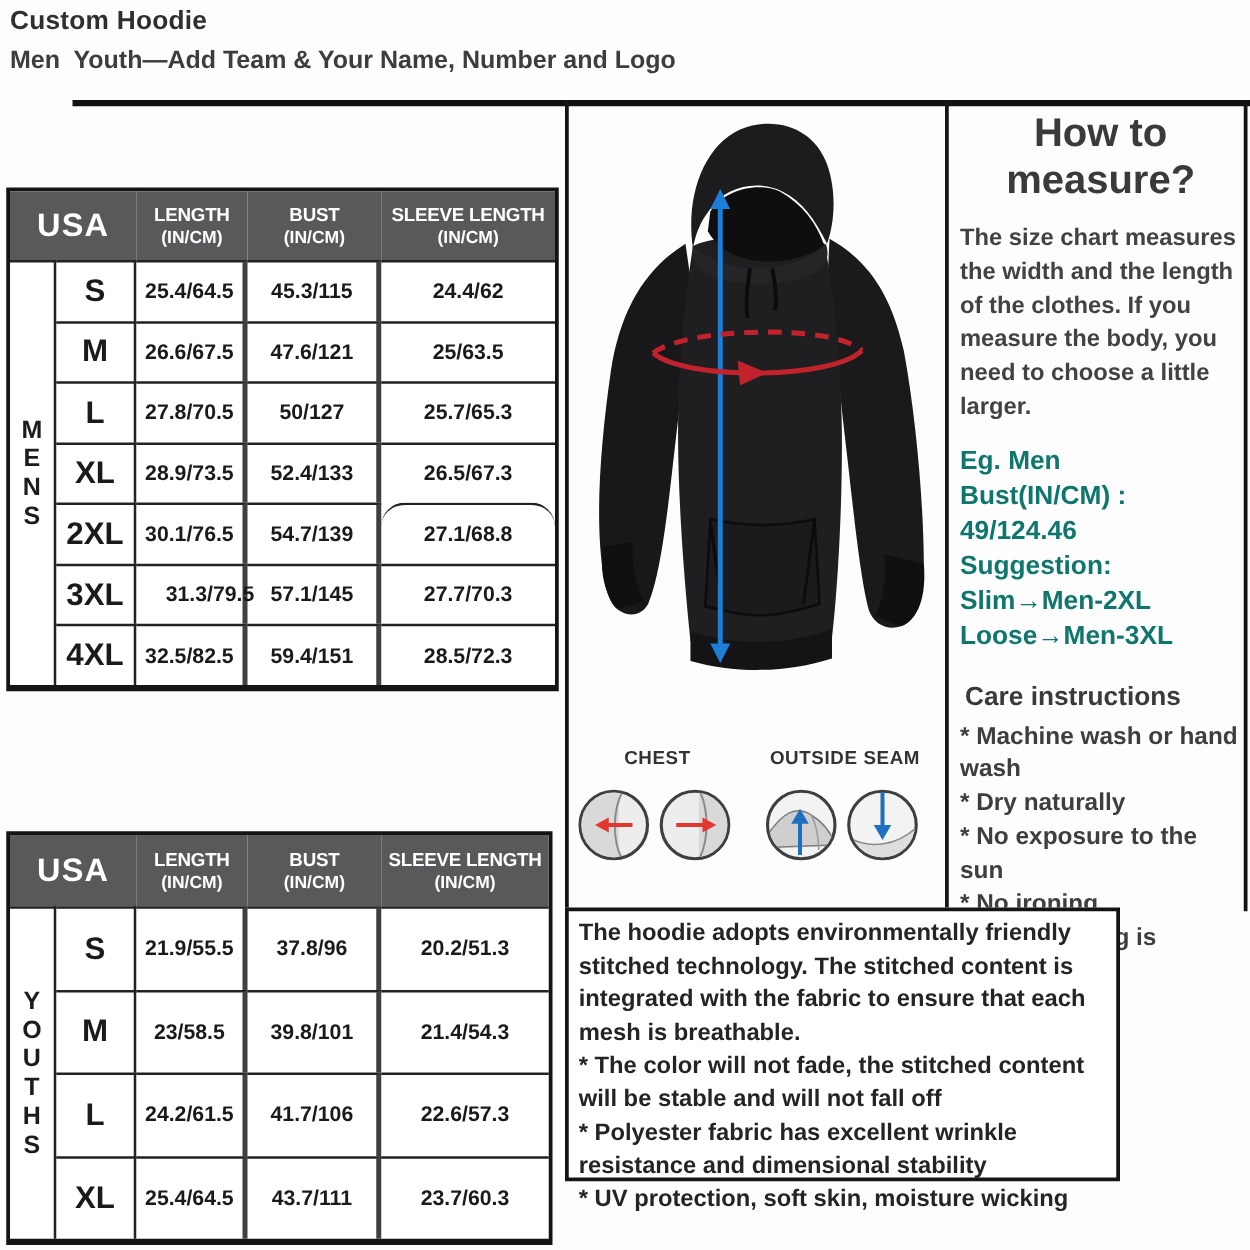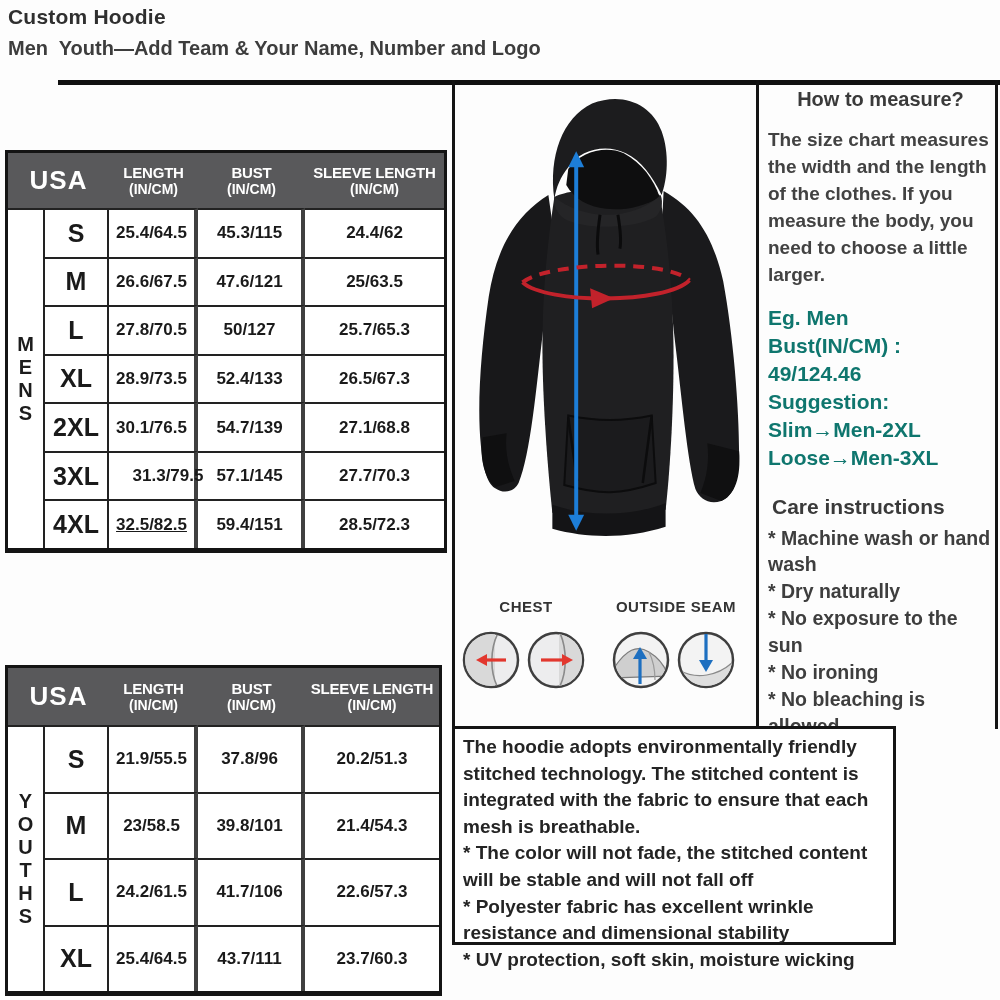--- a/index.html
+++ b/index.html
@@ -33,21 +33,21 @@
 
   
   #hoodie-svg{position:absolute;left:457px;top:86px;}
   .measure-label{position:absolute;top:598px;font-weight:bold;font-size:15px;color:#333;letter-spacing:.5px;text-align:center;}
   #chest-label{left:466px;width:120px;}
   #seam-label{left:596px;width:160px;}
   #measure-icons{position:absolute;left:456px;top:616px;}
 
   
   .howto{position:absolute;left:768px;top:88px;width:225px;color:#3e3e3e;}
-  .howto-heading{font-size:20px;font-weight:bold;text-align:center;color:#3a3a3a;margin:0 0 16px 0;}
+  .howto-heading{font-size:32px;font-weight:bold;text-align:center;color:#3a3a3a;margin:0 0 16px 0;}
   .howto-desc{font-size:19px;font-weight:bold;line-height:1.42;margin:0;color:#424242;}
   .example{margin-top:15px;font-size:21px;font-weight:bold;line-height:1.34;color:#0f766e;}
   .care-heading{font-size:21px;font-weight:bold;margin-top:22px;color:#3a3a3a;padding-left:4px;}
   .care-list{margin-top:6px;font-size:19.5px;font-weight:bold;line-height:1.38;color:#3e3e3e;}
 
   
   .info-box{position:absolute;left:452px;top:726px;width:444px;height:219px;border:3px solid #141414;box-sizing:border-box;background:#fff;padding:5px 8px;font-size:19px;font-weight:bold;line-height:1.4;color:#242424;}
   .info-box p{margin:0;}
 </style>
 </head>
@@ -93,27 +93,27 @@
       <div class="st-val st-len" style="grid-area: 4 / 3;">27.8/70.5</div>
       <div class="st-val st-bust" style="grid-area: 4 / 4;">50/127</div>
       <div class="st-val st-sleeve" style="grid-area: 4 / 5;">25.7/65.3</div>
       <div class="st-size" style="grid-area: 5 / 2;">XL</div>
       <div class="st-val st-len" style="grid-area: 5 / 3;">28.9/73.5</div>
       <div class="st-val st-bust" style="grid-area: 5 / 4;">52.4/133</div>
       <div class="st-val st-sleeve" style="grid-area: 5 / 5;">26.5/67.3</div>
       <div class="st-size" style="grid-area: 6 / 2;">2XL</div>
       <div class="st-val st-len" style="grid-area: 6 / 3;">30.1/76.5</div>
       <div class="st-val st-bust" style="grid-area: 6 / 4;">54.7/139</div>
-      <div class="st-val st-sleeve" style="grid-area: 6 / 5;">27.1/68.8</div>
+      <div class="st-val st-sleeve" style="grid-area: 6 / 5; border-radius: 19px;">27.1/68.8</div>
       <div class="st-size" style="grid-area: 7 / 2;">3XL</div>
       <div class="st-val st-len" style="grid-area: 7 / 3; padding-left: 33px;">31.3/79.5</div>
       <div class="st-val st-bust" style="grid-area: 7 / 4;">57.1/145</div>
       <div class="st-val st-sleeve" style="grid-area: 7 / 5;">27.7/70.3</div>
       <div class="st-size" style="grid-area: 8 / 2;">4XL</div>
-      <div class="st-val st-len" style="grid-area: 8 / 3; text-decoration: underline;">32.5/82.5</div>
+      <div class="st-val st-len" style="grid-area: 8 / 3;">32.5/82.5</div>
       <div class="st-val st-bust" style="grid-area: 8 / 4;">59.4/151</div>
       <div class="st-val st-sleeve" style="grid-area: 8 / 5;">28.5/72.3</div>
     </div>
   <div class="size-table" id="youths-table">
       <div class="st-header st-usa" style="grid-area: 1 / 1 / 2 / 3;">USA</div>
       <div class="st-header st-colhead" style="grid-area: 1 / 3;">
         <div class="st-hname">LENGTH</div>
         <div class="st-hunit">(IN/CM)</div>
       </div>
       <div class="st-header st-colhead" style="grid-area: 1 / 4;">

